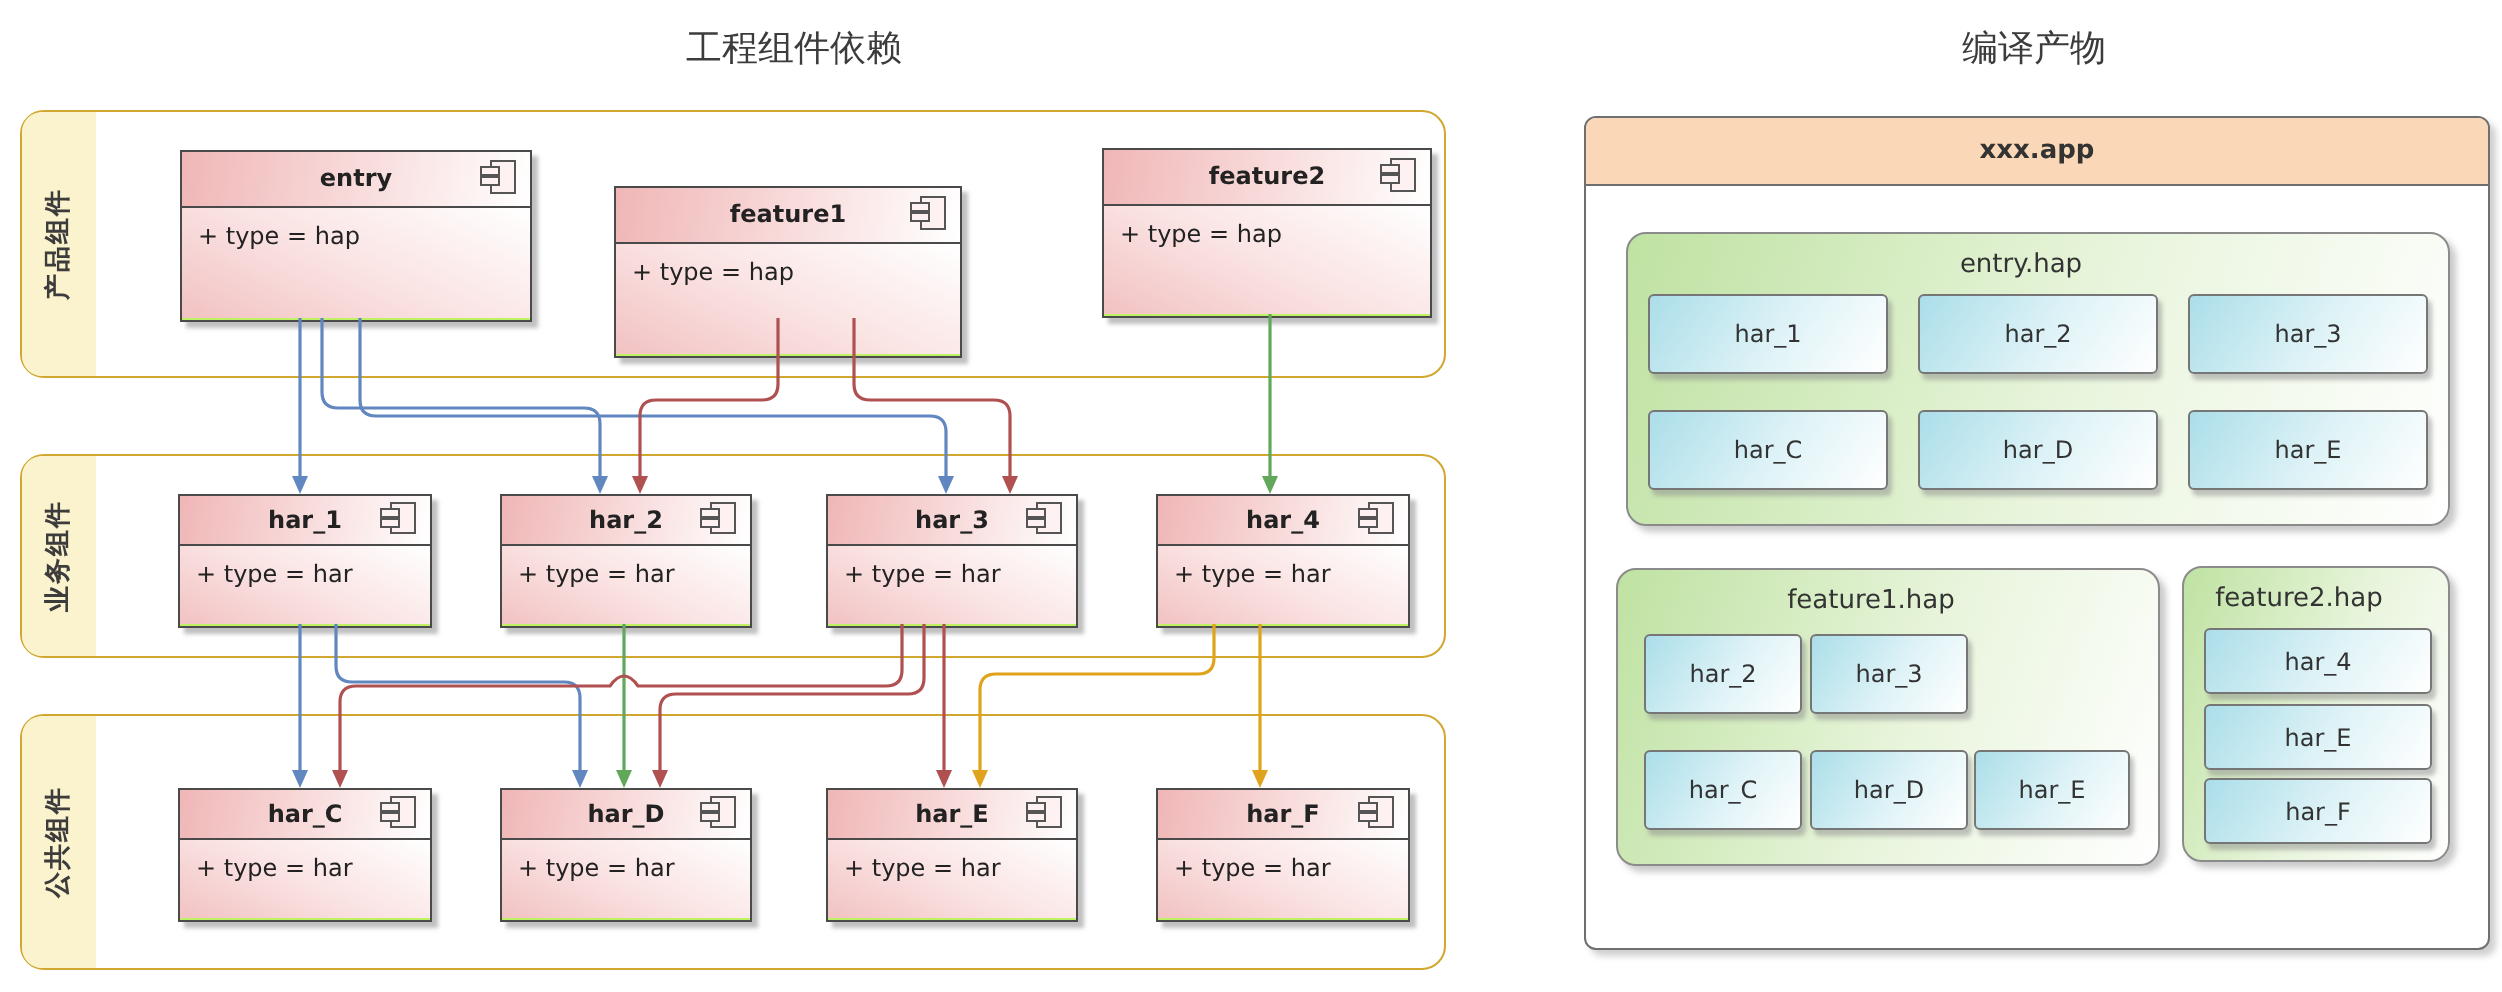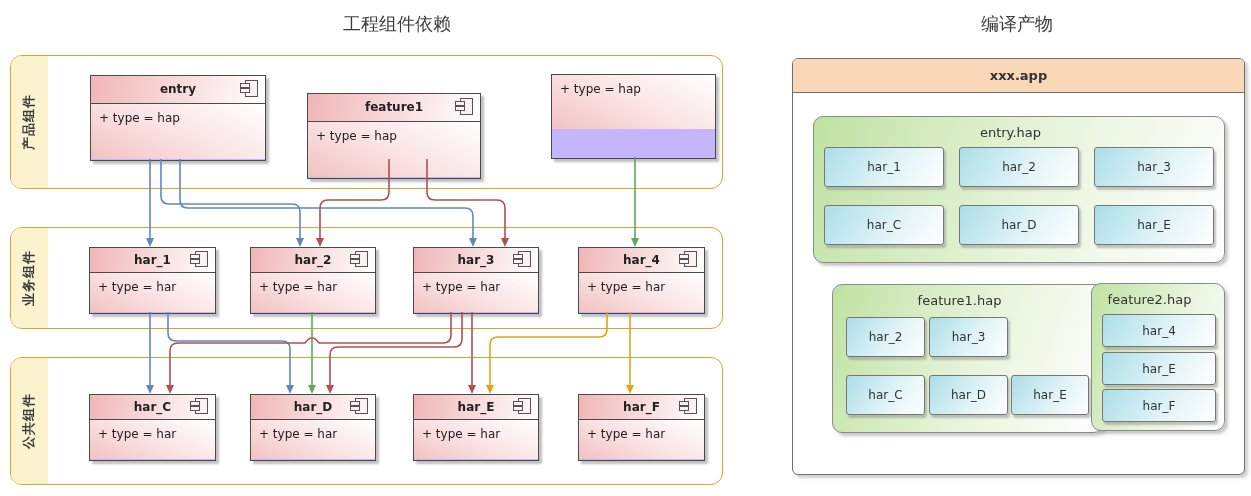--- a/index.html
+++ b/index.html
@@ -8,21 +8,21 @@
 
   .section-title{position:absolute;font-size:18px;color:#3c3c3c;white-space:nowrap;transform:translateX(-50%);}
 
   
   .lane{position:absolute;border:1.6px solid #D2A72F;border-radius:12px;background:#ffffff;}
   .lane-strip{position:absolute;left:0;top:0;bottom:0;width:37px;background:#FBF2CE;border-radius:10px 0 0 10px;}
   .lane-label{position:absolute;left:18px;top:50%;transform:translate(-50%,-50%) rotate(-90deg);
               font-size:13px;font-weight:bold;color:#3c3c3c;white-space:nowrap;letter-spacing:1px;}
 
   
-  .comp{position:absolute;border:1.4px solid #4a4a4a;background:#c4b5fd;
+  .comp{position:absolute;border:1.4px solid #4a4a4a;background:#bef264;
         box-shadow:3px 3px 2px rgba(140,140,140,.55);}
   .comp-header{position:relative;border-bottom:1.4px solid #4a4a4a;
         background:linear-gradient(100deg,#f0b6b6 0%,#f9dede 55%,#ffffff 100%);
         text-align:center;font-weight:bold;font-size:12px;color:#222;}
   .comp-header.h1{height:27px;line-height:27px;}
   .comp-header.h2{height:24px;line-height:24px;}
   .comp-body{position:relative;width:100%;box-sizing:border-box;padding:7px 0 0 8px;
         font-size:12px;color:#222;text-align:left;
         background:linear-gradient(205deg,#ffffff 0%,#fae1e1 55%,#f2c2c2 100%);}
   .cicon{position:absolute;right:7px;top:4px;width:11px;height:15px;border:1.4px solid #555;background:#fdf1f1;}
@@ -75,20 +75,21 @@
 
   <div class="comp" style="left:90px;top:75px;width:174px;height:84px;">
     <div class="comp-header h1"><span>entry</span><span class="cicon"></span></div>
     <div class="comp-body" style="height:55px;">+ type = hap</div>
   </div>
   <div class="comp" style="left:307px;top:93px;width:172px;height:84px;">
     <div class="comp-header h1"><span>feature1</span><span class="cicon"></span></div>
     <div class="comp-body" style="height:55px;">+ type = hap</div>
   </div>
   <div class="comp" style="left:551px;top:74px;width:163px;height:83px;">
+    <div class="comp-header h1"><span>feature2</span><span class="cicon"></span></div>
     <div class="comp-body" style="height:54px;">+ type = hap</div>
   </div>
 
   <div class="comp" style="left:89px;top:247px;width:125px;height:65px;">
     <div class="comp-header h2"><span>har_1</span><span class="cicon"></span></div>
     <div class="comp-body" style="height:39px;">+ type = har</div>
   </div>
   <div class="comp" style="left:250px;top:247px;width:124px;height:65px;">
     <div class="comp-header h2"><span>har_2</span><span class="cicon"></span></div>
     <div class="comp-body" style="height:39px;">+ type = har</div>
@@ -165,21 +166,21 @@
     <div class="hap-box" style="left:20px;top:57px;width:410px;height:145px;">
       <div class="hap-title">entry.hap</div>
       <div class="chip" style="left:10px;top:30px;width:118px;height:38px;">har_1</div>
       <div class="chip" style="left:145px;top:30px;width:118px;height:38px;">har_2</div>
       <div class="chip" style="left:280px;top:30px;width:118px;height:38px;">har_3</div>
       <div class="chip" style="left:10px;top:88px;width:118px;height:38px;">har_C</div>
       <div class="chip" style="left:145px;top:88px;width:118px;height:38px;">har_D</div>
       <div class="chip" style="left:280px;top:88px;width:118px;height:38px;">har_E</div>
     </div>
 
-    <div class="hap-box" style="left:15px;top:225px;width:270px;height:147px;margin-left:24px;">
+    <div class="hap-box" style="left:15px;top:225px;width:270px;height:147px;">
       <div class="hap-title">feature1.hap</div>
       <div class="chip" style="left:13px;top:32px;width:77px;height:38px;">har_2</div>
       <div class="chip" style="left:96px;top:32px;width:77px;height:38px;">har_3</div>
       <div class="chip" style="left:13px;top:90px;width:77px;height:38px;">har_C</div>
       <div class="chip" style="left:96px;top:90px;width:77px;height:38px;">har_D</div>
       <div class="chip" style="left:178px;top:90px;width:76px;height:38px;">har_E</div>
     </div>
 
     <div class="hap-box" style="left:298px;top:224px;width:132px;height:146px;">
       <div class="hap-title">feature2.hap</div>

